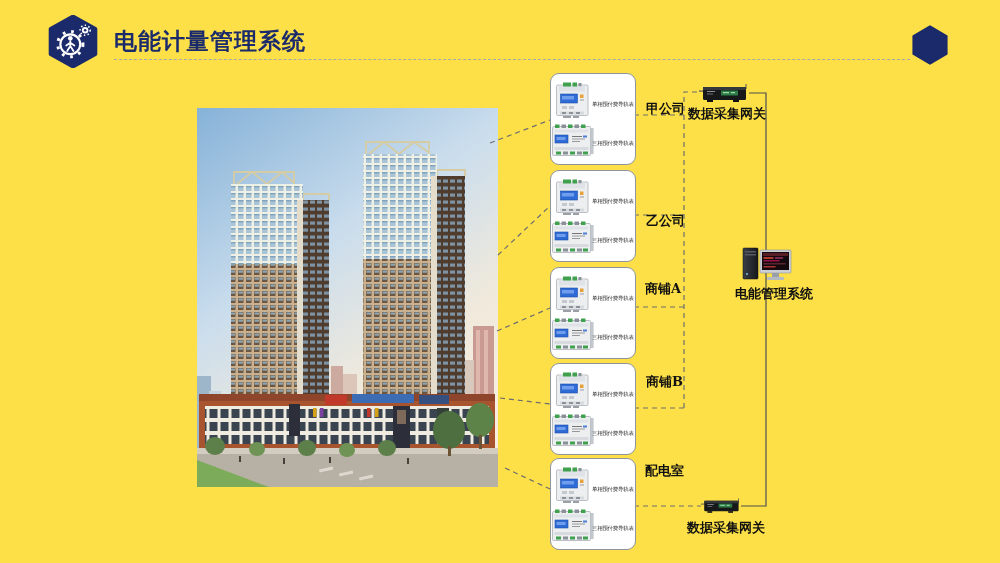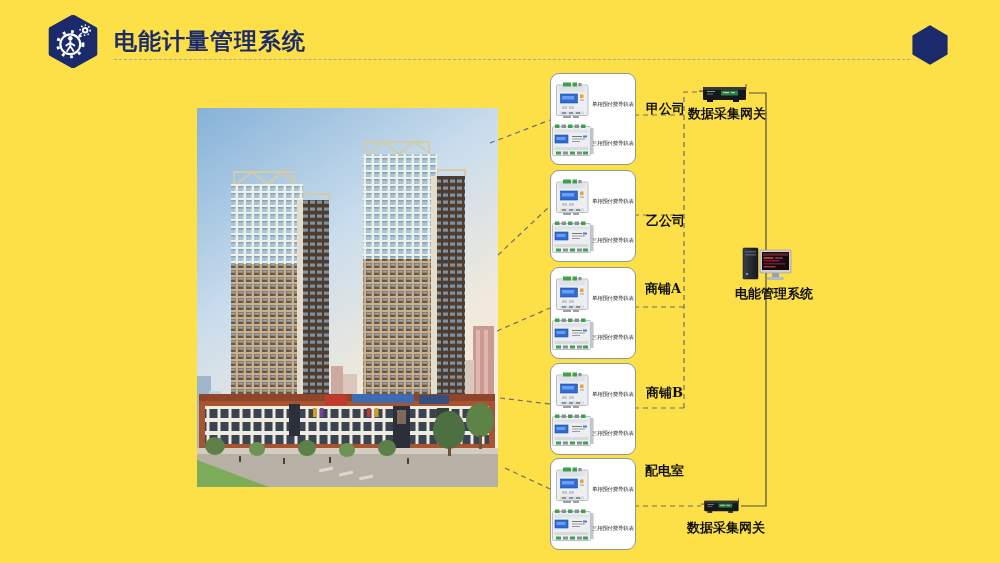--- a/index.html
+++ b/index.html
@@ -311,21 +311,21 @@
     <div class="mlabel t">单相预付费导轨表</div>
     <svg class="m3">
         <use href="#sym-m3"></use>
       </svg>
     <div class="mlabel b">三相预付费导轨表</div>
   </div>
 
   <div class="dlabel" style="left:646px;top:100px;width:36px">甲公司</div>
   <div class="dlabel" style="left:646px;top:212px;width:36px">乙公司</div>
   <div class="dlabel" style="left:645px;top:280px;width:36px">商铺A</div>
-  <div class="dlabel" style="left:646px;top:384px;width:36px">商铺B</div>
+  <div class="dlabel" style="left:646px;top:373px;width:36px">商铺B</div>
   <div class="dlabel" style="left:645px;top:462px;width:36px">配电室</div>
 
   <svg class="dev" style="left:699px;top:84px;width:50px;height:19px">
       <use href="#sym-gw"></use>
     </svg>
   <div class="dlabel" style="left:688px;top:105px;width:80px">数据采集网关</div>
 
   <svg class="dev" style="left:701px;top:498px;width:40px;height:16px">
       <use href="#sym-gw"></use>
     </svg>

